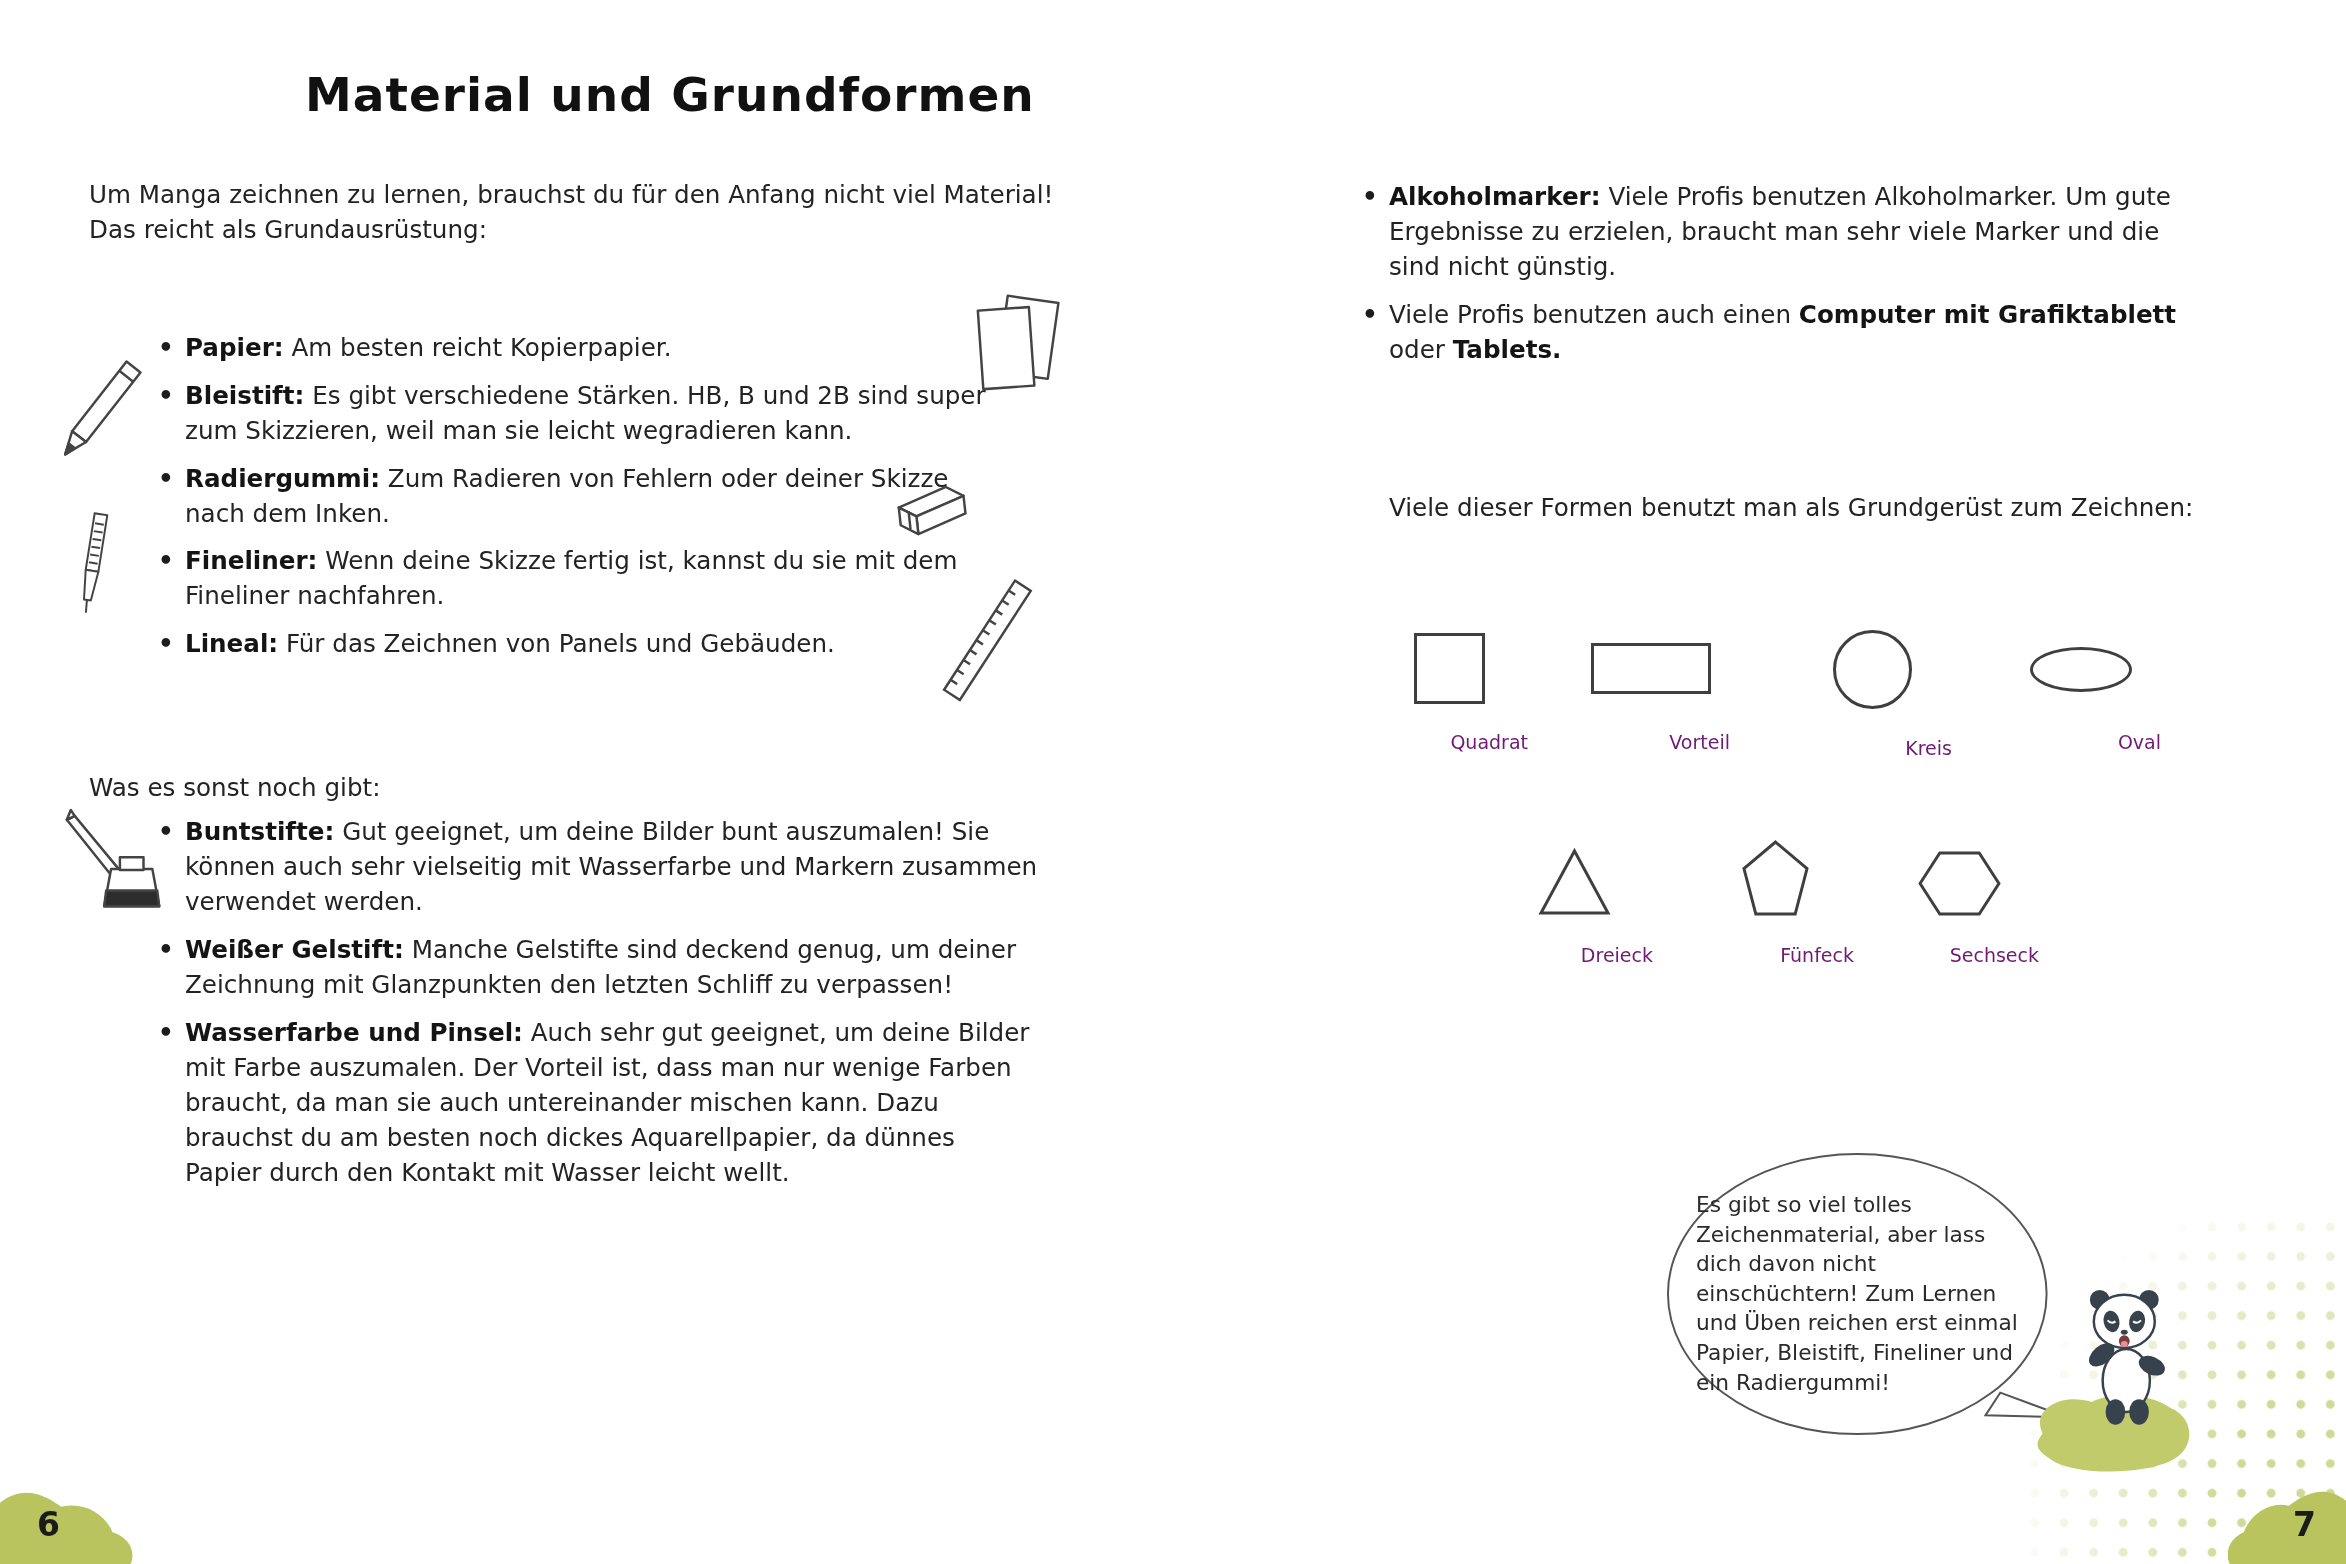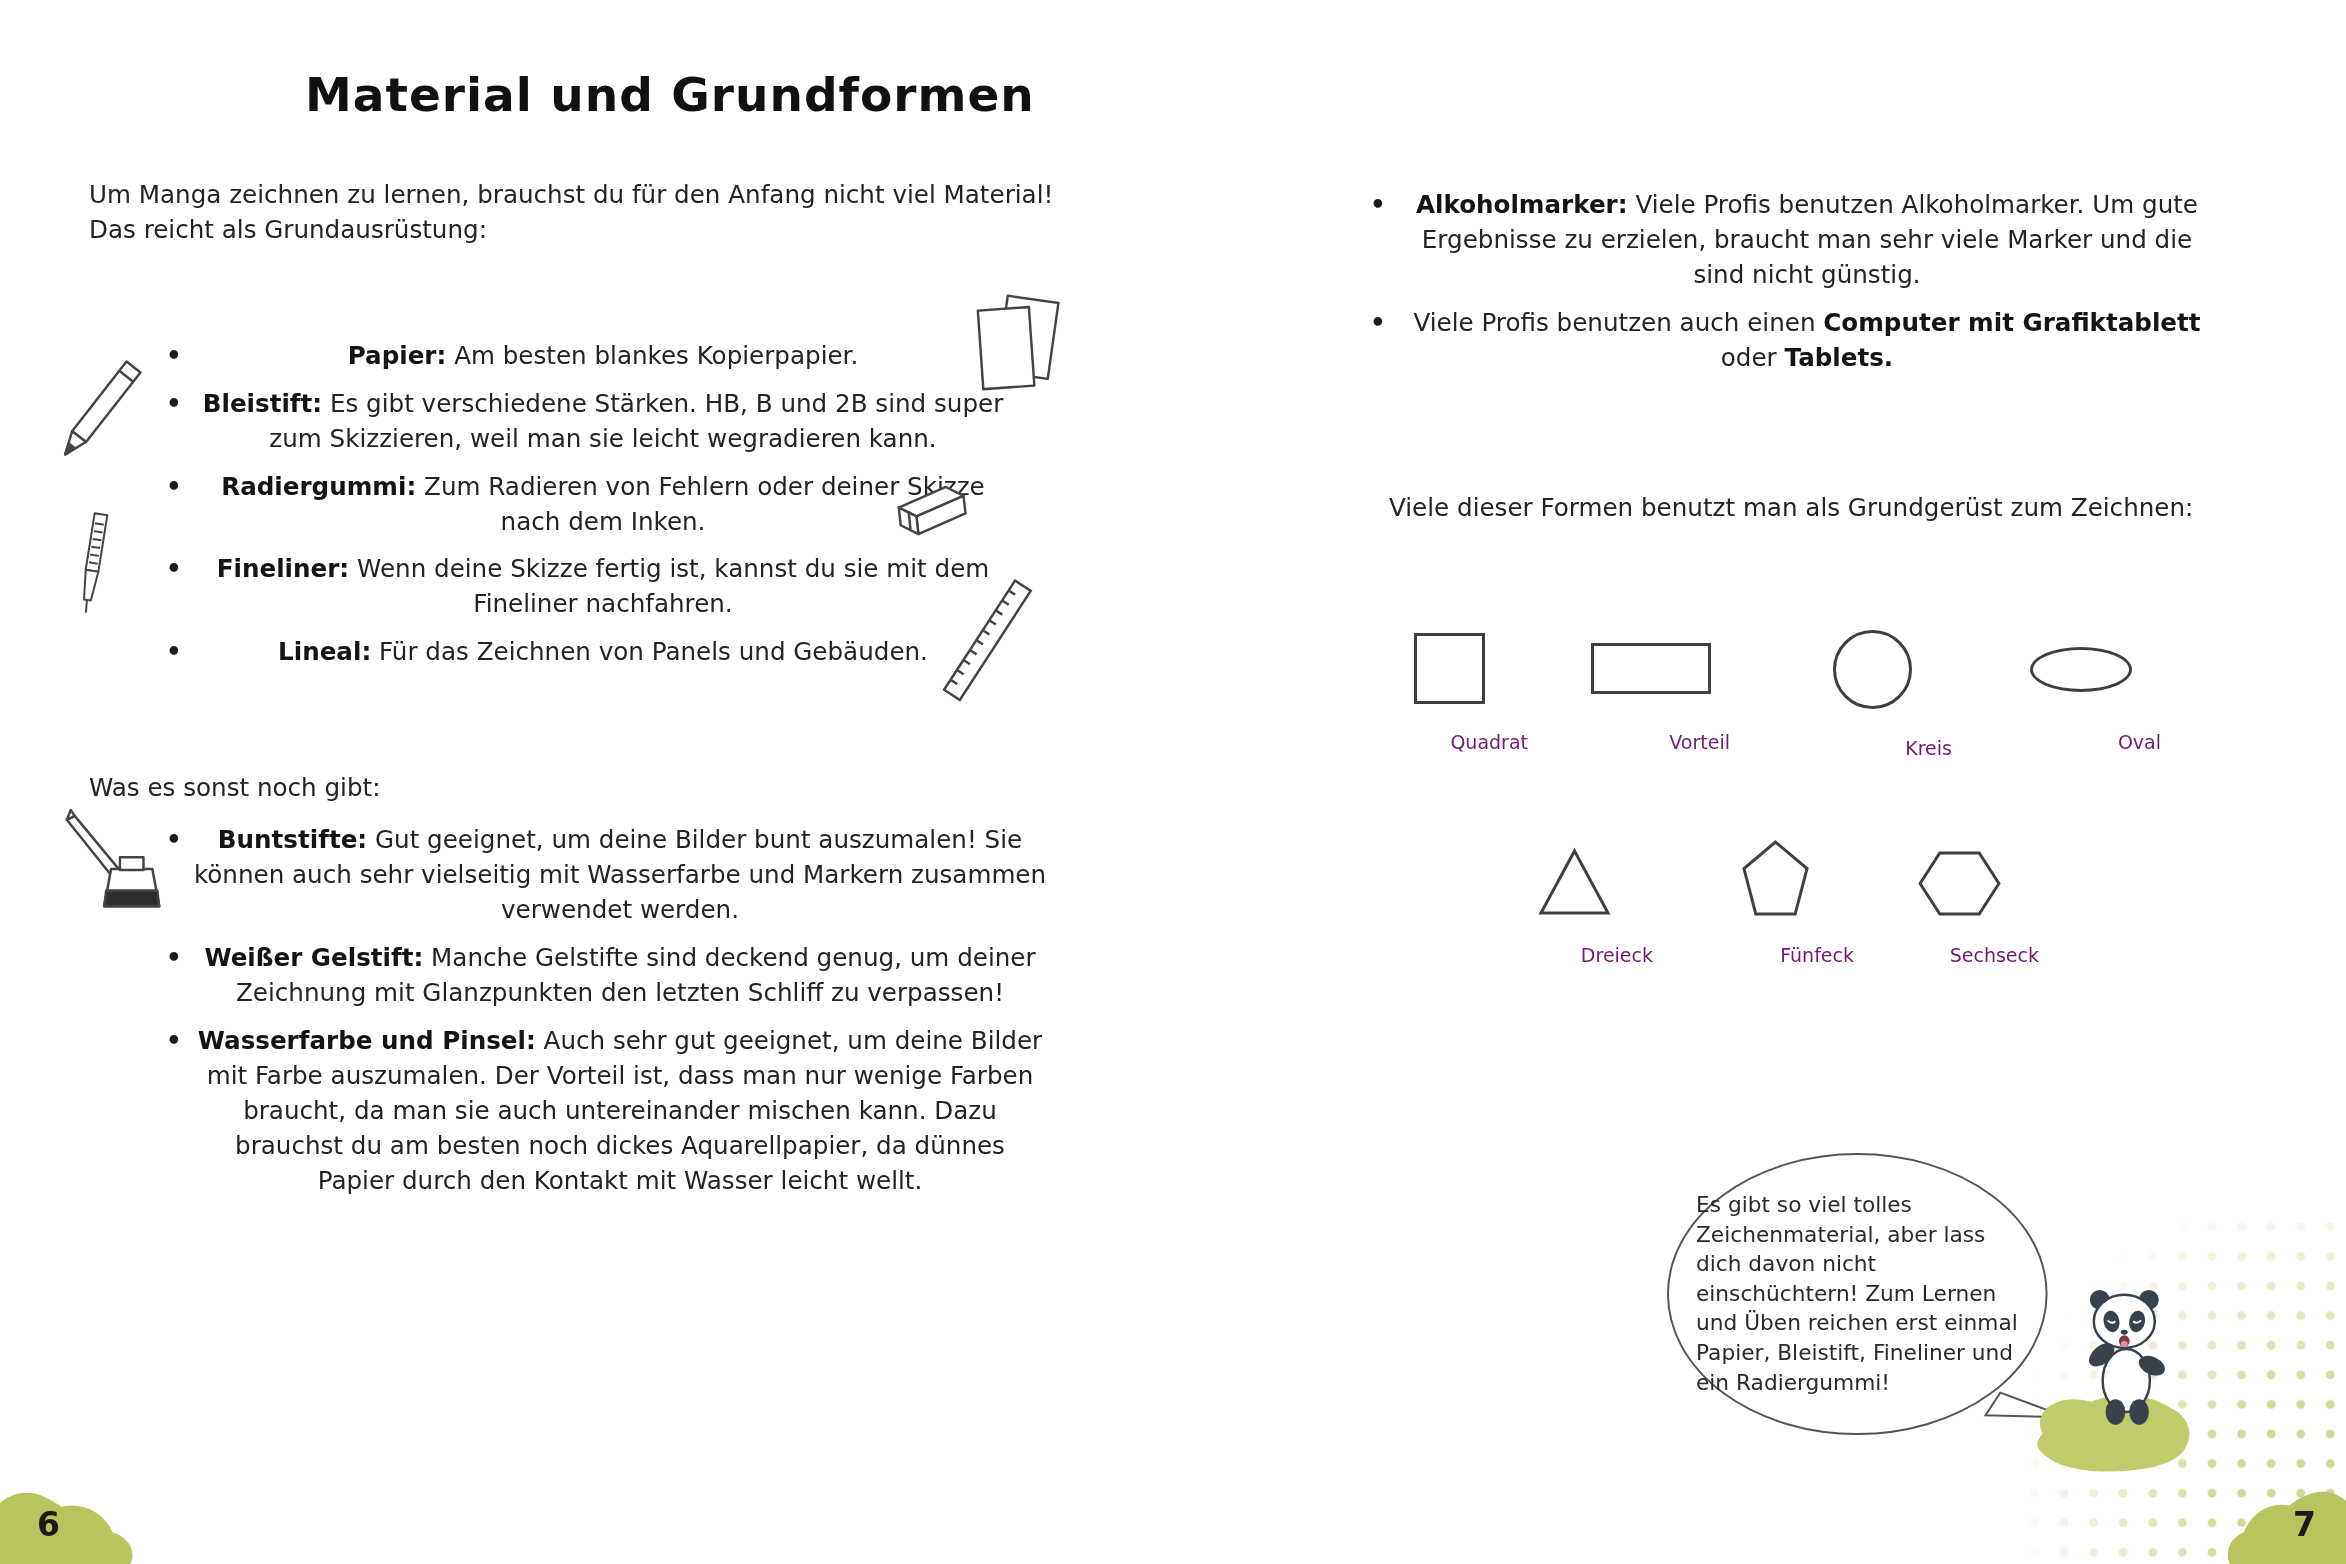--- a/index.html
+++ b/index.html
@@ -6,21 +6,21 @@
   .spread{
     position:relative;width:2346px;height:1564px;background:#ffffff;overflow:hidden;
     font-family:"DejaVu Sans","Liberation Sans",sans-serif;color:#1f1f1f;
   }
   .abs{position:absolute;}
   .page-title{
     font-size:47px;font-weight:800;letter-spacing:1px;color:#111;
     font-family:"DejaVu Sans","Liberation Sans",sans-serif;
   }
   .body-text{font-size:24.6px;line-height:35px;color:#232323;}
-  ul.blist{list-style:none;margin:8px;padding:0;text-align:center;}
+  ul.blist{list-style:none;margin:0;padding:0;}
   ul.blist li{position:relative;padding-left:37px;margin-bottom:12.8px;font-size:24.6px;line-height:35px;color:#232323;}
   ul.blist li::before{content:"\2022";position:absolute;left:9.9px;top:0;font-weight:bold;color:#1c1c1c;}
   .term{font-weight:bold;color:#141414;}
   .shape{box-sizing:border-box;border:3px solid #3f3f3f;background:transparent;}
   .shape-label{position:absolute;width:158px;text-align:right;font-size:19px;color:#701a75;}
   .bubble-text{
     position:absolute;font-size:21.7px;line-height:29.6px;color:#2a2a2a;
   }
   .page-num{position:absolute;font-size:33px;font-weight:bold;color:#1b1b1b;z-index:6;}
   .dots{
@@ -38,21 +38,21 @@
 
 <div class="spread">
 
   <div class="dots"></div>
 
   <div class="abs body-text" style="left:89px;top:177px;width:990px;">Um Manga zeichnen zu lernen, brauchst du für den Anfang nicht viel Material! Das reicht als Grundausrüstung:</div>
 
   <div class="abs page-title" style="left:305px;top:67px;">Material und Grundformen</div>
 
   <ul class="blist abs" style="left:148px;top:330px;width:857px;">
-    <li><span class="term">Papier:</span> <span>Am besten blankes Kopierpapier.</span></li>
+    <li><span class="term">Papier:</span> <span>Am besten reicht Kopierpapier.</span></li>
     <li><span class="term">Bleistift:</span> <span>Es gibt verschiedene Stärken. HB, B und 2B sind super zum Skizzieren, weil man sie leicht wegradieren kann.</span></li>
     <li><span class="term">Radiergummi:</span> <span>Zum Radieren von Fehlern oder deiner Skizze nach dem Inken.</span></li>
     <li><span class="term">Fineliner:</span> <span>Wenn deine Skizze fertig ist, kannst du sie mit dem Fineliner nachfahren.</span></li>
     <li><span class="term">Lineal:</span> <span>Für das Zeichnen von Panels und Gebäuden.</span></li>
   </ul>
 
   <div class="abs body-text" style="left:89px;top:770px;">Was es sonst noch gibt:</div>
 
   <ul class="blist abs" style="left:148px;top:814px;width:891px;">
     <li><span class="term">Buntstifte:</span> <span>Gut geeignet, um deine Bilder bunt auszumalen! Sie können auch sehr vielseitig mit Wasserfarbe und Markern zusammen verwendet werden.</span></li>

